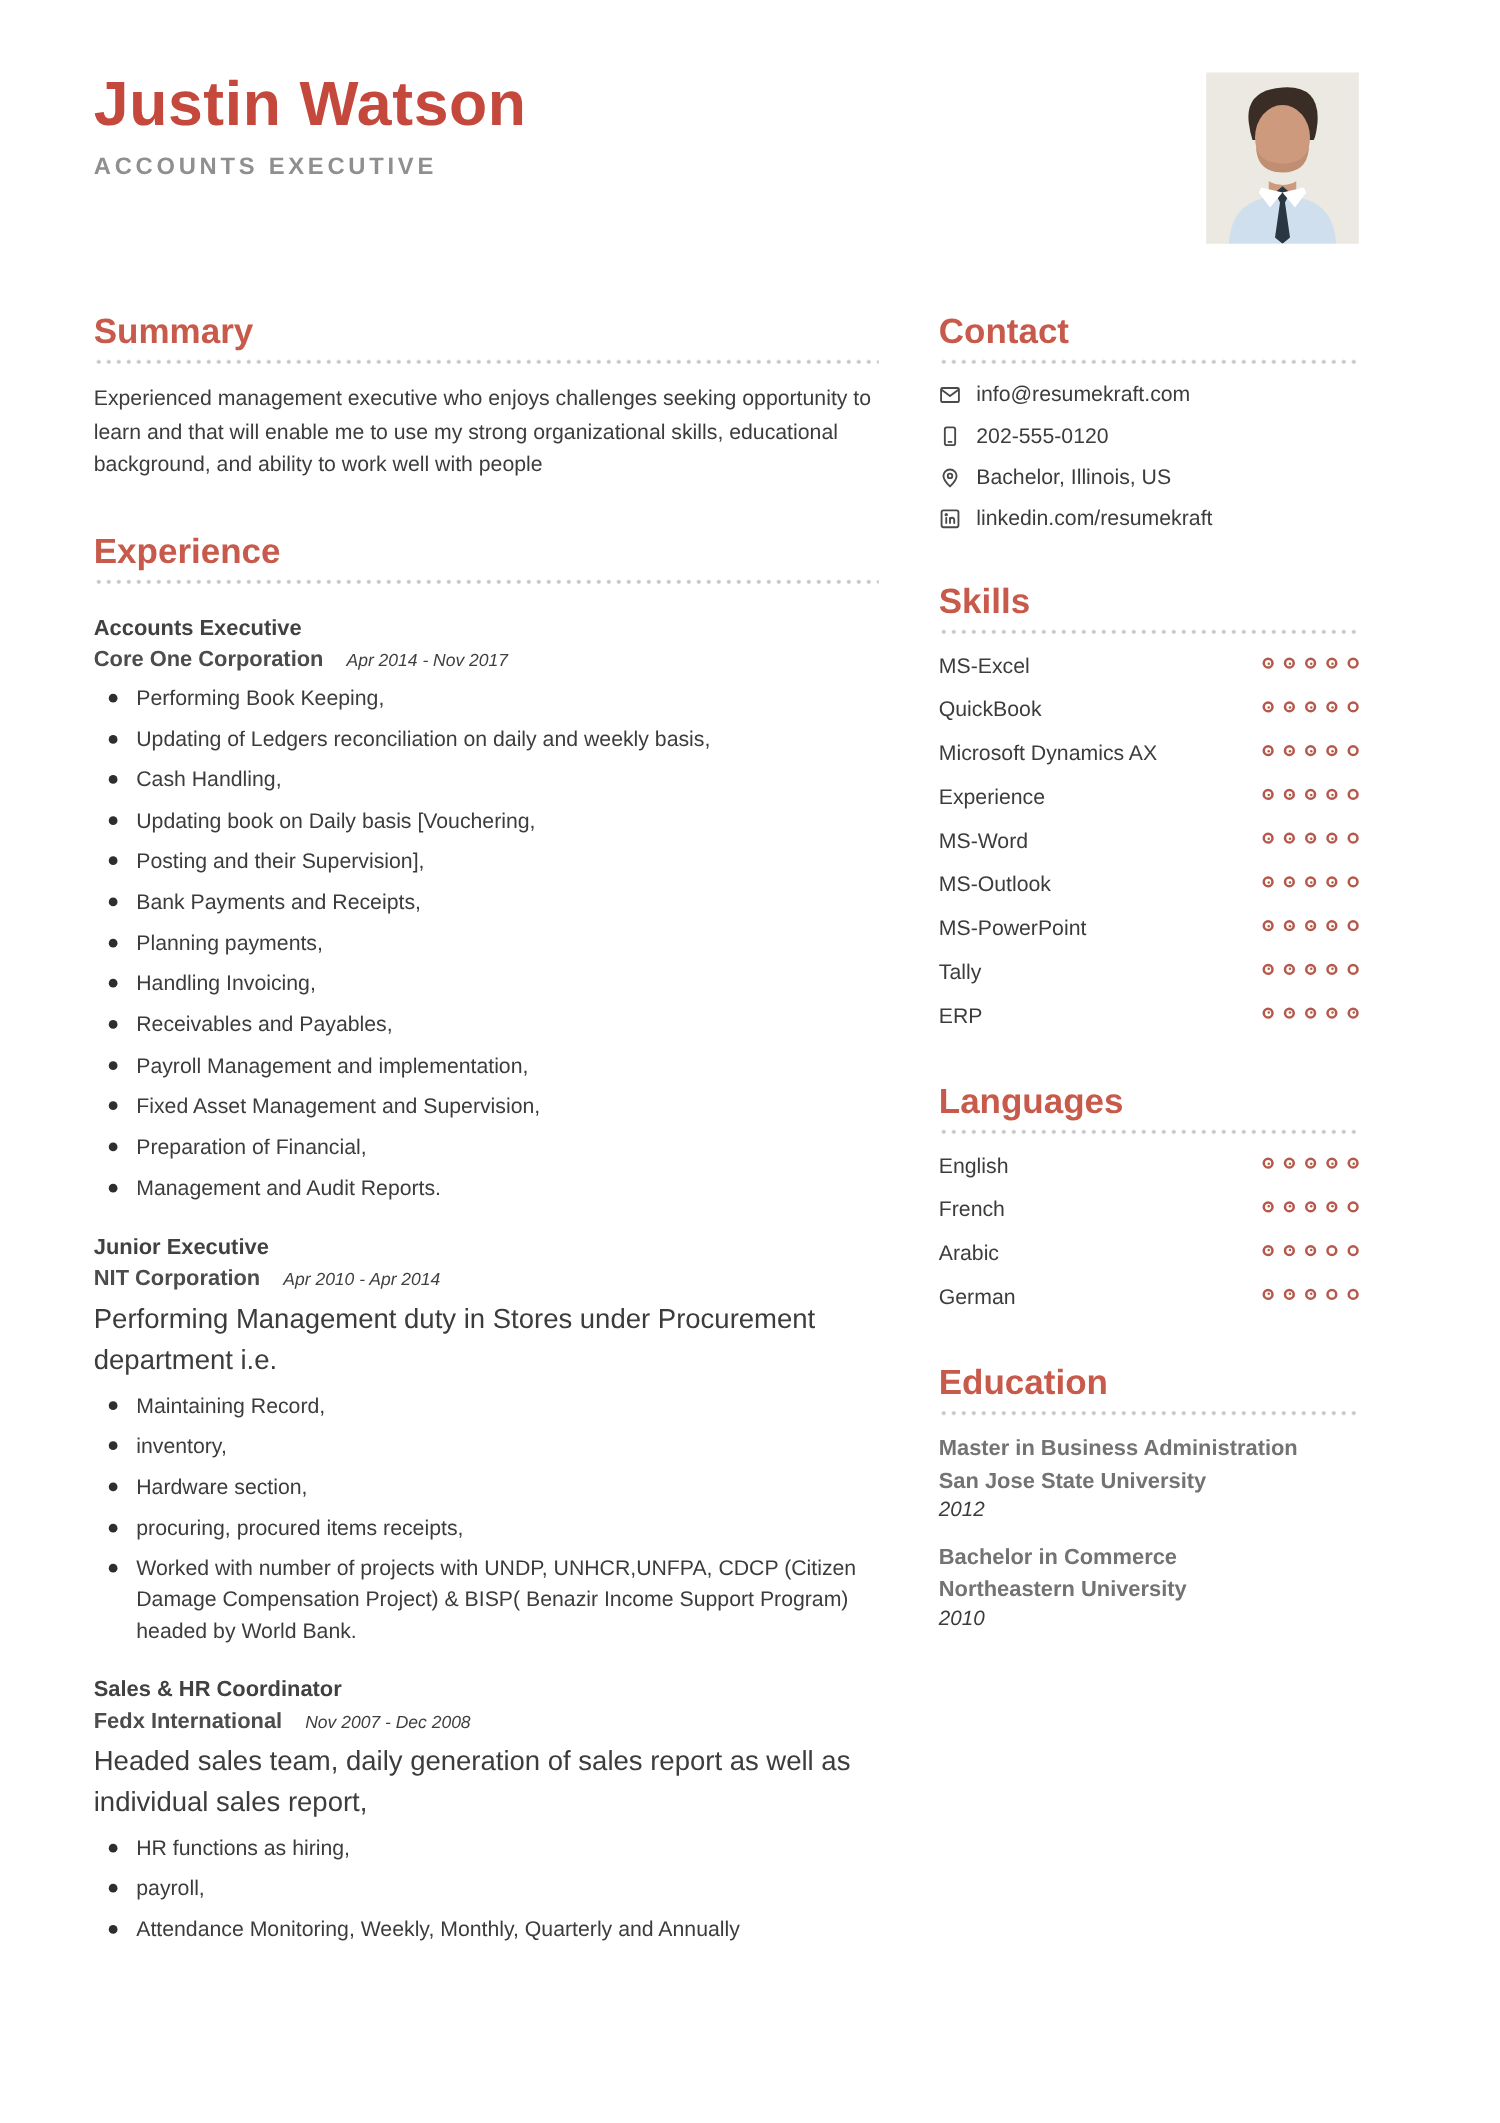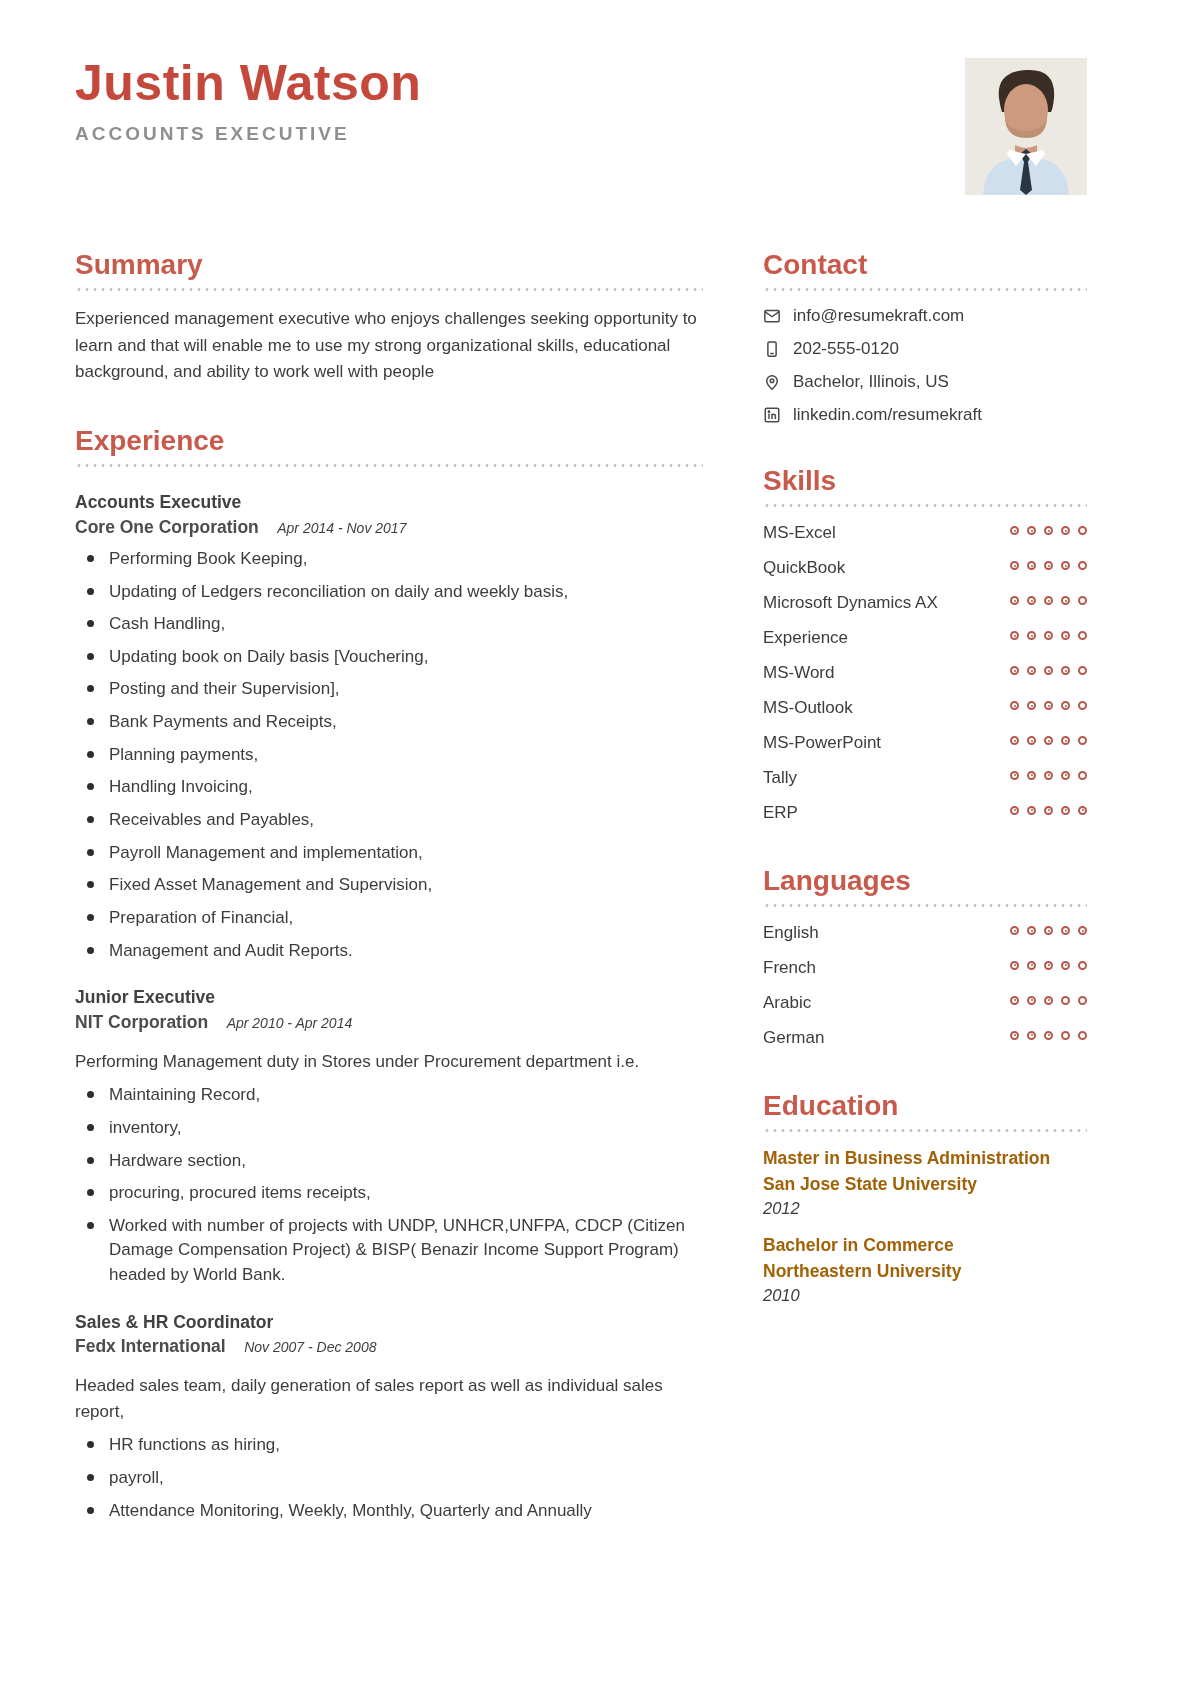--- a/index.html
+++ b/index.html
@@ -19,21 +19,21 @@
   .subtitle {
     margin-top:12px; font-size:19px; font-weight:700; letter-spacing:3px; color:#8f8f8f;
   }
   .photo {
     width:122px; height:137px; overflow:hidden; flex:0 0 auto; margin-top:2px;
     background:#edeae5;
   }
   .photo svg { display:block; width:100%; height:100%; }
 
   
-  .columns { display:flex; gap:60px; margin-top:54px; }
+  .columns { display:flex; gap:48px; margin-top:54px; }
   .col-left { flex:0 0 628px; }
   .col-right { flex:1; min-width:0; }
 
   
   h2.sec {
     font-size:28px; font-weight:700; color:#c75a4b; line-height:1.15; margin-bottom:6px;
   }
   .dotted {
     height:5px; margin-bottom:14px;
     background-image: radial-gradient(circle, #c6c6c6 1.3px, transparent 1.8px);
@@ -44,21 +44,21 @@
   
   .body-text { font-size:17px; line-height:1.55; color:#3c3c3c; }
 
   
   .job { margin-top:22px; }
   .job:first-of-type { margin-top:8px; }
   .job-title { font-size:17.5px; font-weight:700; color:#414141; line-height:1.4; }
   .company-line { margin-top:2px; }
   .company { font-size:17.5px; font-weight:700; color:#4c4c4c; }
   .dates { font-style:italic; margin-left:14px; color:#3f3f3f; font-size:14px; }
-  .intro { margin-top:16px; font-size:17px; line-height:1.5; }
+  .intro { margin-top:5px; font-size:22px; line-height:1.5; }
   ul.bullets { list-style:none; margin-top:9px; }
   ul.bullets li {
     position:relative; padding-left:34px; margin:8px 0;
     font-size:17px; line-height:1.45;
   }
   ul.bullets li::before {
     content:""; position:absolute; left:12px; top:8px;
     width:7px; height:7px; border-radius:50%; background:#2e2e2e;
   }
 
@@ -80,21 +80,21 @@
   }
   .dots[data-rating="1"] .dot:nth-child(-n+1)::after,
   .dots[data-rating="2"] .dot:nth-child(-n+2)::after,
   .dots[data-rating="3"] .dot:nth-child(-n+3)::after,
   .dots[data-rating="4"] .dot:nth-child(-n+4)::after,
   .dots[data-rating="5"] .dot:nth-child(-n+5)::after { transform:scale(1); }
 
   
   .edu { margin-top:16px; }
   .edu:first-of-type { margin-top:6px; }
-  .degree, .school { font-size:17.5px; font-weight:700; color:#a16207; line-height:1.35; }
+  .degree, .school { font-size:17.5px; font-weight:700; color:#737373; line-height:1.35; }
   .school { margin-top:2px; }
   .year { font-style:italic; margin-top:3px; font-size:16.5px; color:#3c3c3c; }
 </style>
 </head>
 <body>
 
 <div class="page">
 
   <header class="top">
     <div class="name-block">

